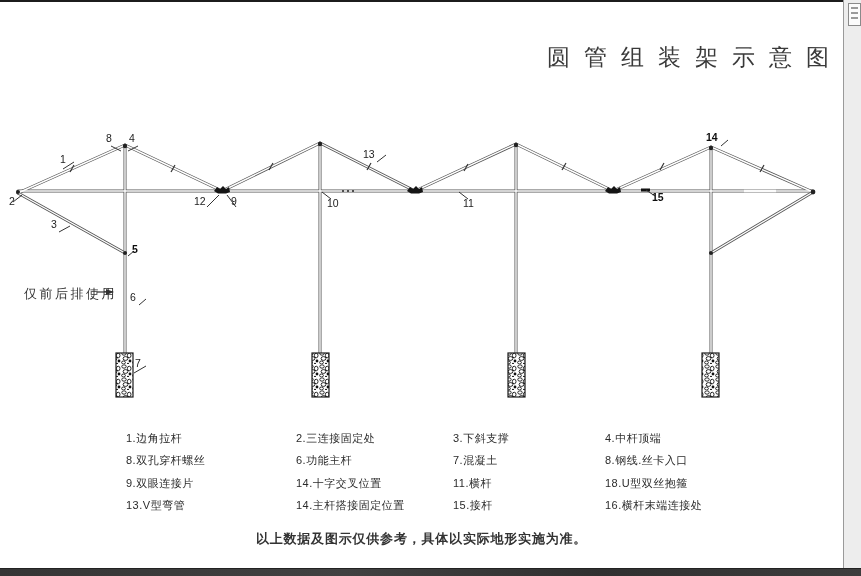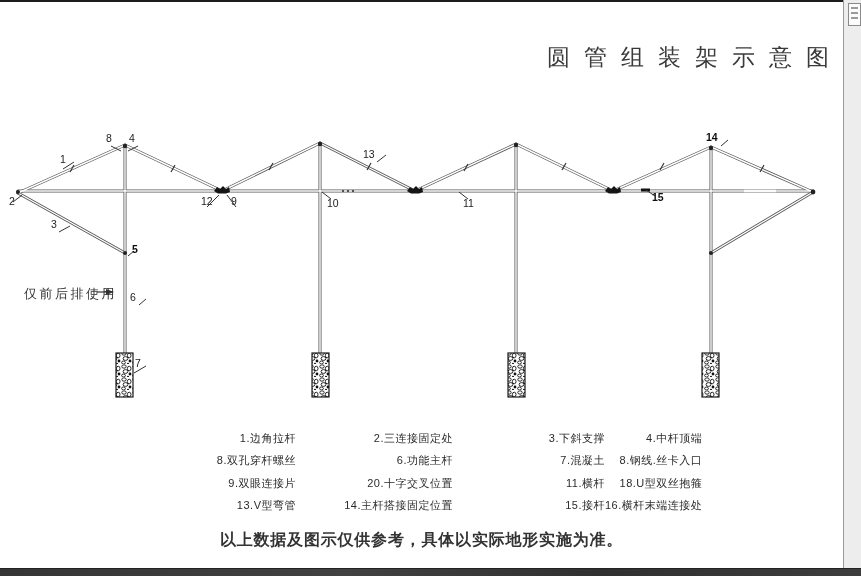--- a/index.html
+++ b/index.html
@@ -26,24 +26,24 @@
   .callout.bold{font-weight:bold;color:#0d0d0d;}
   .annotation{
     position:absolute;left:24px;top:285px;font-size:13px;color:#333;
     letter-spacing:2.5px;white-space:nowrap;
   }
   .legend{
     position:absolute;left:126px;top:427px;
     display:grid;grid-template-columns:170px 157px 152px auto;
     font-size:11px;color:#2b2b2b;letter-spacing:0.5px;
   }
-  .legend span{display:block;height:22.3px;line-height:22.3px;white-space:nowrap;text-align:right;}
+  .legend span{display:block;height:22.3px;line-height:22.3px;white-space:nowrap;}
   .note{
     position:absolute;left:0;top:530px;width:843px;text-align:center;
-    font-size:16px;color:#333;letter-spacing:0.8px;font-weight:600;white-space:nowrap;
+    font-size:13px;color:#333;letter-spacing:0.8px;font-weight:600;white-space:nowrap;
   }
 </style>
 </head>
 <body>
 
 <div id="screen">
 
   <div class="top-border"></div>
 
   <div class="title">圆管组装架示意图</div>
@@ -153,42 +153,42 @@
 
   <div class="callout-layer">
       <span class="callout" style="left: 9px; top: 196px;">2</span>
       <span class="callout" style="left: 60px; top: 154px;">1</span>
       <span class="callout" style="left: 106px; top: 133px;">8</span>
       <span class="callout" style="left: 129px; top: 133px;">4</span>
       <span class="callout" style="left: 51px; top: 219px;">3</span>
       <span class="callout bold" style="left: 132px; top: 244px;">5</span>
       <span class="callout" style="left: 130px; top: 292px;">6</span>
       <span class="callout" style="left: 135px; top: 358px;">7</span>
-      <span class="callout" style="left: 201px; top: 196px;">12</span>
+      <span class="callout" style="left: 194px; top: 196px;">12</span>
       <span class="callout" style="left: 231px; top: 196px;">9</span>
       <span class="callout" style="left: 363px; top: 149px;">13</span>
       <span class="callout" style="left: 327px; top: 198px;">10</span>
       <span class="callout" style="left: 463px; top: 198px;">11</span>
       <span class="callout bold" style="left: 652px; top: 192px;">15</span>
       <span class="callout bold" style="left: 706px; top: 132px;">14</span>
     </div>
 
   <div class="annotation">仅前后排使用</div>
 
   <div class="legend">
     <span>1.边角拉杆</span>
     <span>2.三连接固定处</span>
     <span>3.下斜支撑</span>
     <span>4.中杆顶端</span>
     <span>8.双孔穿杆螺丝</span>
     <span>6.功能主杆</span>
     <span>7.混凝土</span>
     <span>8.钢线.丝卡入口</span>
     <span>9.双眼连接片</span>
-    <span>20.十字交叉位置</span>
+    <span>14.十字交叉位置</span>
     <span>11.横杆</span>
     <span>18.U型双丝抱箍</span>
     <span>13.V型弯管</span>
     <span>14.主杆搭接固定位置</span>
     <span>15.接杆</span>
     <span>16.横杆末端连接处</span>
   </div>
 
   <div class="note">以上数据及图示仅供参考，具体以实际地形实施为准。</div>
 

